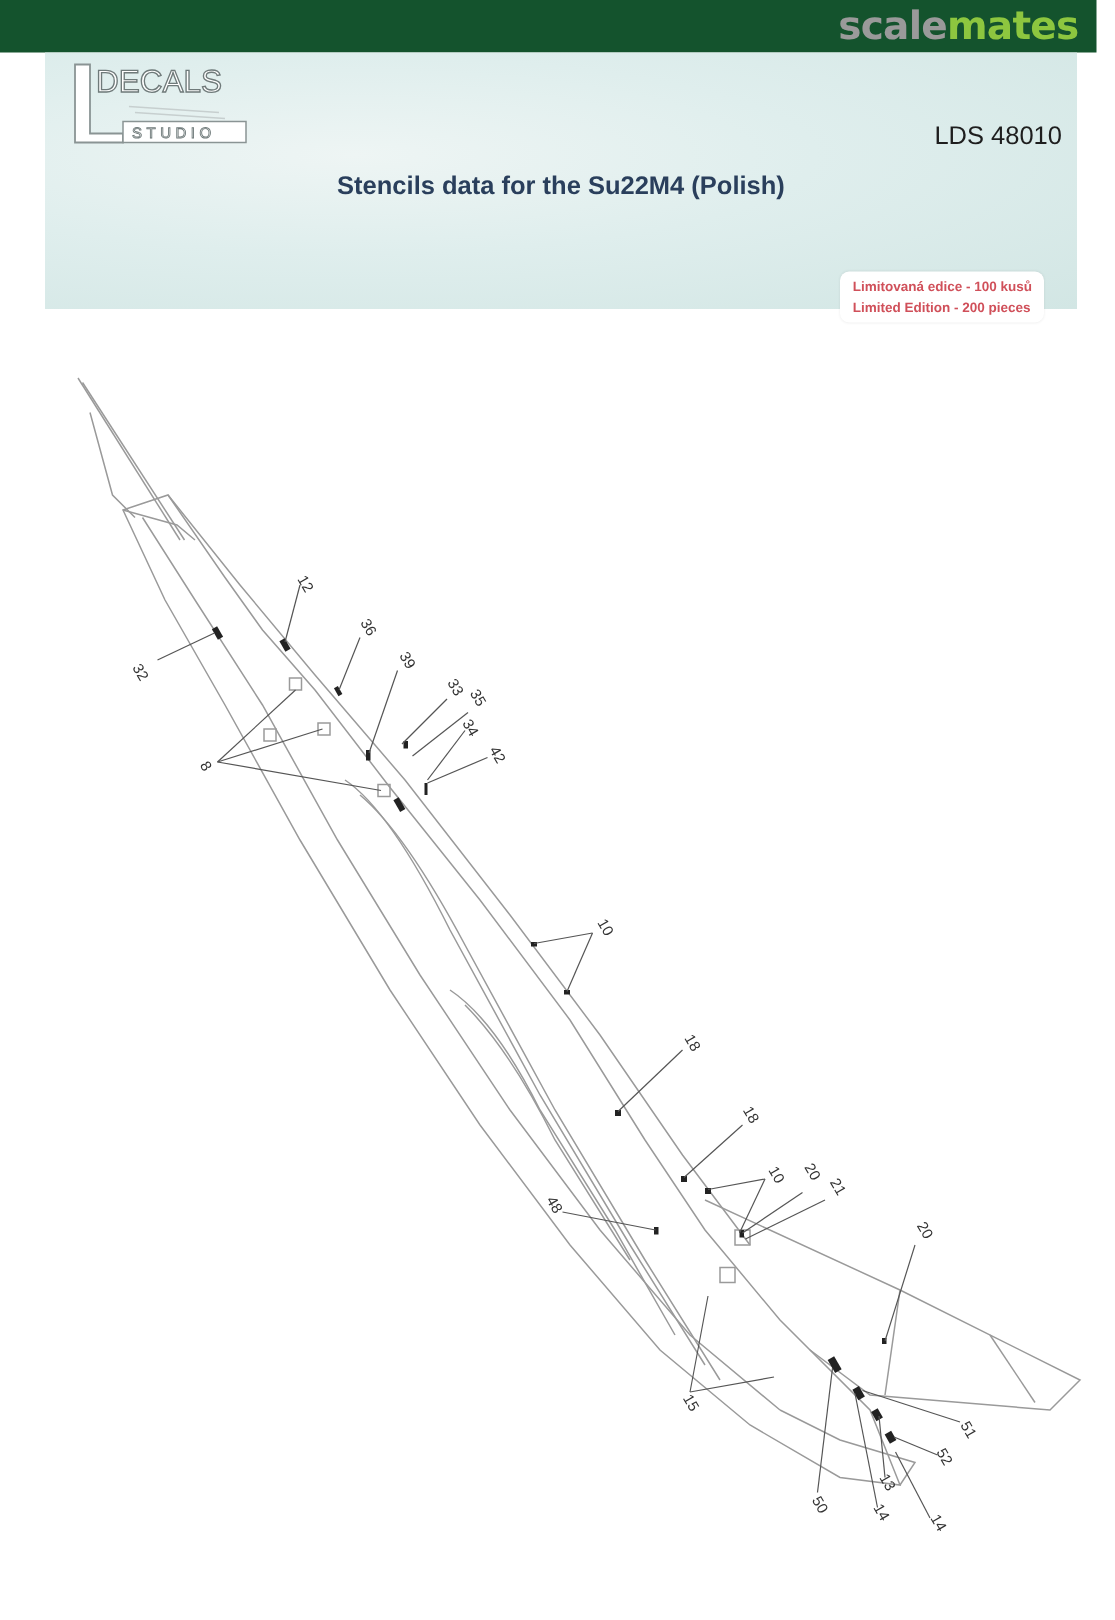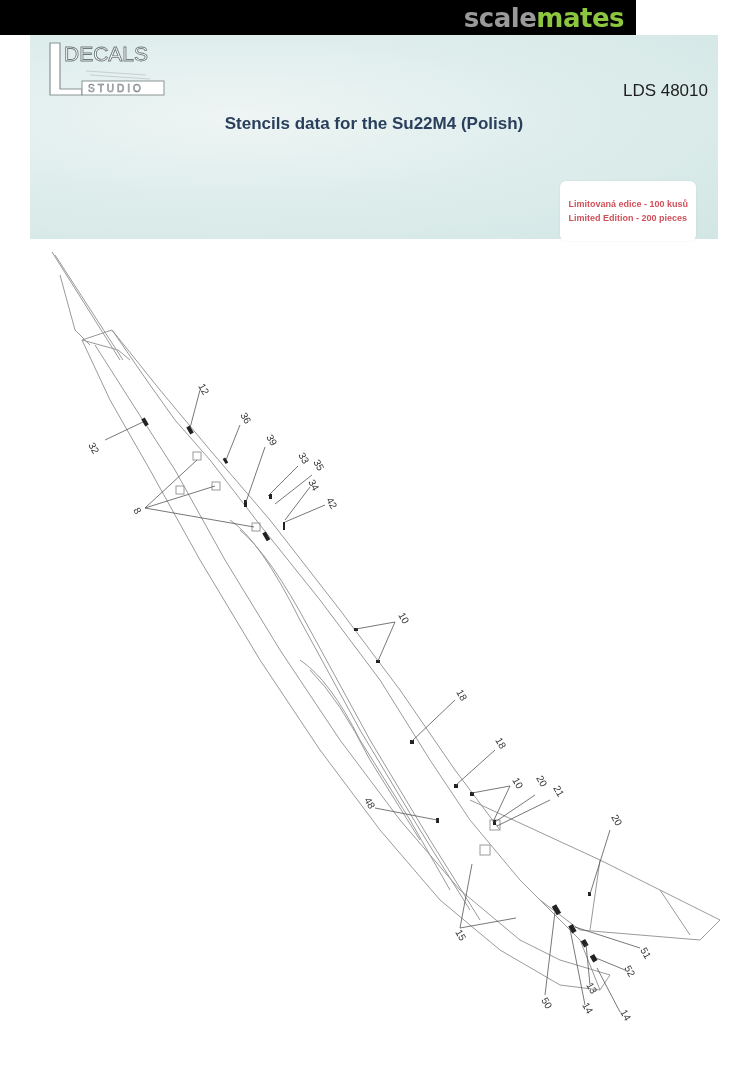--- a/index.html
+++ b/index.html
@@ -1,31 +1,31 @@
 <!DOCTYPE html>
 <html><head>
 <meta charset="utf-8">
 <style>
   html,body{margin:0;padding:0;}
   body{width:743px;height:1080px;position:relative;background:#ffffff;overflow:hidden;font-family:"Liberation Sans",sans-serif;}
-  .topbar{position:absolute;left:0;top:0;width:636px;height:35px;background:#000000;}
+  .topbar{position:absolute;left:0;top:0;width:731px;height:35px;background:#14532d;}
   .brand{position:absolute;right:12px;top:3px;font-family:"DejaVu Sans",sans-serif;font-weight:bold;font-size:26px;letter-spacing:-0.5px;line-height:30px;}
   .brand .b1{color:#9a9a9a;}
   .brand .b2{color:#8dc63f;}
-  .header{position:absolute;left:30px;top:35px;width:688px;height:204px;
+  .header{position:absolute;left:30px;top:35px;width:688px;height:171px;
     background:radial-gradient(ellipse at 30% 40%,#eef5f4 0%,#dfeeed 45%,#d2e6e4 100%);}
   .logo{position:absolute;left:16px;top:4px;width:120px;height:60px;}
   .scale{position:absolute;right:26px;top:2px;font-family:"DejaVu Sans",sans-serif;font-size:38px;font-weight:bold;color:#ffffff;
     -webkit-text-stroke:1px #9aa6a6;letter-spacing:1px;}
   .code{position:absolute;right:10px;top:46px;font-family:"Liberation Sans",sans-serif;font-size:17px;color:#1e1e1e;}
   .title1,.title2{position:absolute;left:0;width:688px;text-align:center;font-family:"Liberation Sans",sans-serif;font-weight:bold;color:#2a3f5c;font-size:17px;}
   .title1{top:69px;}
   .title2{top:79px;}
   .subtitle{position:absolute;left:0;width:688px;top:116px;text-align:center;font-family:"Liberation Sans",sans-serif;font-style:italic;font-size:13px;color:#4a86c8;}
-  .limited{position:absolute;right:22px;top:146px;background:#ffffff;border-radius:6px;padding:16px 8px;font-family:"Liberation Sans",sans-serif;font-size:9px;font-weight:bold;color:#d0505a;line-height:14px;text-align:left;box-shadow:0 0 2px rgba(0,0,0,0.08);}
+  .limited{position:absolute;right:22px;top:146px;background:#ffffff;border-radius:6px;padding:3px 8px;font-family:"Liberation Sans",sans-serif;font-size:9px;font-weight:bold;color:#d0505a;line-height:14px;text-align:left;box-shadow:0 0 2px rgba(0,0,0,0.08);}
   .drawing{position:absolute;left:0;top:240px;width:743px;height:840px;}
   .callout{font-family:"Liberation Sans",sans-serif;font-size:10px;fill:#333;}
 </style>
 </head>
 <body>
 
 <div class="topbar">
   <div class="brand"><span class="b1">scale</span><span class="b2">mates</span></div>
 </div>
 

